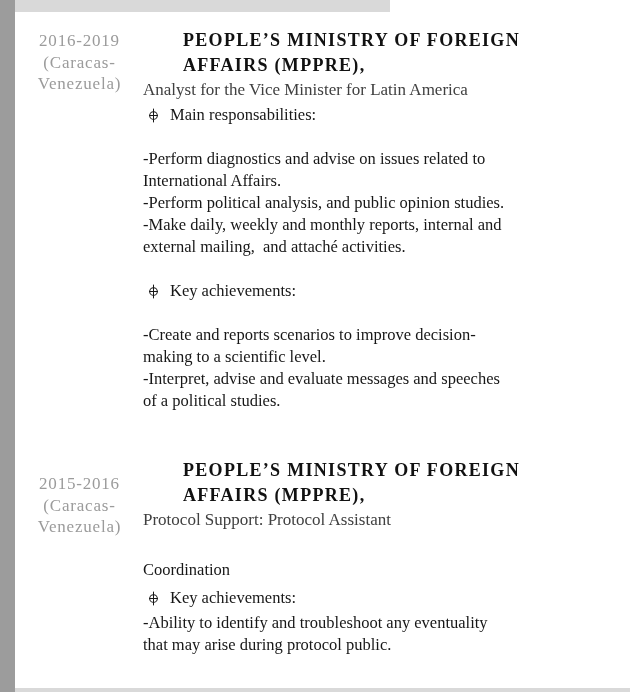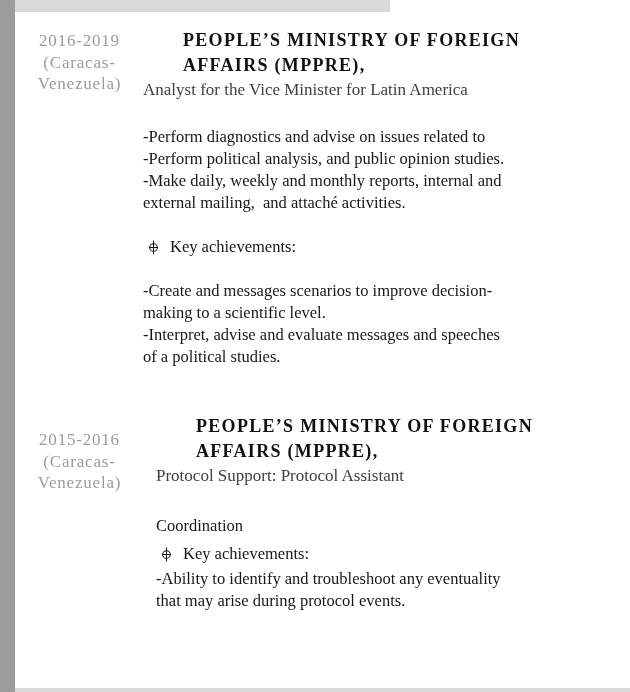--- a/index.html
+++ b/index.html
@@ -11,21 +11,21 @@
 
   
   .top-shade{position:absolute; left:15px; top:0; width:375px; height:12px; background:#d9d9d9;}
 
   
   .bottom-shade{position:absolute; left:15px; bottom:0; width:615px; height:4px; background:#d9d9d9;}
 
   .content{position:absolute; left:16px; top:28px; right:0; color:#171717;}
 
   .entry{display:flex;}
-  .entry.second{margin-top:46px;gap:13px;}
+  .entry.second{margin-top:46px;}
 
   .date-col{flex:none; width:127px; text-align:center; color:#9b9b9b;
             font-size:17px; line-height:21.5px; letter-spacing:0.8px; padding-top:2px;}
   .entry.second .date-col{padding-top:15px;}
 
   .body-col{flex:1; min-width:0; padding-right:10px;}
 
   .title{margin:0; font-size:18px; font-weight:700; line-height:25px; letter-spacing:1.3px; color:#111111;}
   .title-line{white-space:pre;margin-left:40px;}
 
@@ -55,33 +55,39 @@
           <div class="date-line">(Caracas-</div>
           <div class="date-line">Venezuela)</div>
         </div>
     <div class="body-col">
       <h2 class="title">
             <div class="title-line">PEOPLE’S MINISTRY OF FOREIGN</div>
             <div class="title-line">AFFAIRS (MPPRE),</div>
           </h2>
       <div class="role">Analyst for the Vice Minister for Latin America</div>
       <div class="blocks">
+            <div class="block bullet"><span class="bullet-icon"><svg viewBox="0 0 12 16" width="11" height="15" aria-hidden="true">
+                  <line x1="6" y1="0.5" x2="6" y2="15.5"></line>
+                  <circle cx="6" cy="8" r="4.2"></circle>
+                  <line x1="1.2" y1="8" x2="10.8" y2="8"></line>
+                </svg></span><span class="bullet-text">Main responsabilities:</span></div>
             <div class="gap"></div>
             <div class="block line">-Perform diagnostics and advise on issues related to</div>
+            <div class="block line">International Affairs.</div>
             <div class="block line">-Perform political analysis, and public opinion studies.</div>
             <div class="block line">-Make daily, weekly and monthly reports, internal and</div>
             <div class="block line">external mailing,  and attaché activities.</div>
             <div class="gap"></div>
             <div class="block bullet"><span class="bullet-icon"><svg viewBox="0 0 12 16" width="11" height="15" aria-hidden="true">
                   <line x1="6" y1="0.5" x2="6" y2="15.5"></line>
                   <circle cx="6" cy="8" r="4.2"></circle>
                   <line x1="1.2" y1="8" x2="10.8" y2="8"></line>
                 </svg></span><span class="bullet-text">Key achievements:</span></div>
             <div class="gap"></div>
-            <div class="block line">-Create and messages scenarios to improve decision-</div>
+            <div class="block line">-Create and reports scenarios to improve decision-</div>
             <div class="block line">making to a scientific level.</div>
             <div class="block line">-Interpret, advise and evaluate messages and speeches</div>
             <div class="block line">of a political studies.</div>
           </div>
     </div>
   </section>
 
   <section class="entry second">
     <div class="date-col">
           <div class="date-line">2015-2016</div>
@@ -96,18 +102,18 @@
       <div class="role">Protocol Support: Protocol Assistant</div>
       <div class="blocks">
             <div class="gap"></div>
             <div class="block line loose">Coordination</div>
             <div class="block bullet loose"><span class="bullet-icon"><svg viewBox="0 0 12 16" width="11" height="15" aria-hidden="true">
                   <line x1="6" y1="0.5" x2="6" y2="15.5"></line>
                   <circle cx="6" cy="8" r="4.2"></circle>
                   <line x1="1.2" y1="8" x2="10.8" y2="8"></line>
                 </svg></span><span class="bullet-text">Key achievements:</span></div>
             <div class="block line">-Ability to identify and troubleshoot any eventuality</div>
-            <div class="block line">that may arise during protocol events.</div>
+            <div class="block line">that may arise during protocol public.</div>
           </div>
     </div>
   </section>
 </div>
 </div>
 
 </body></html>

